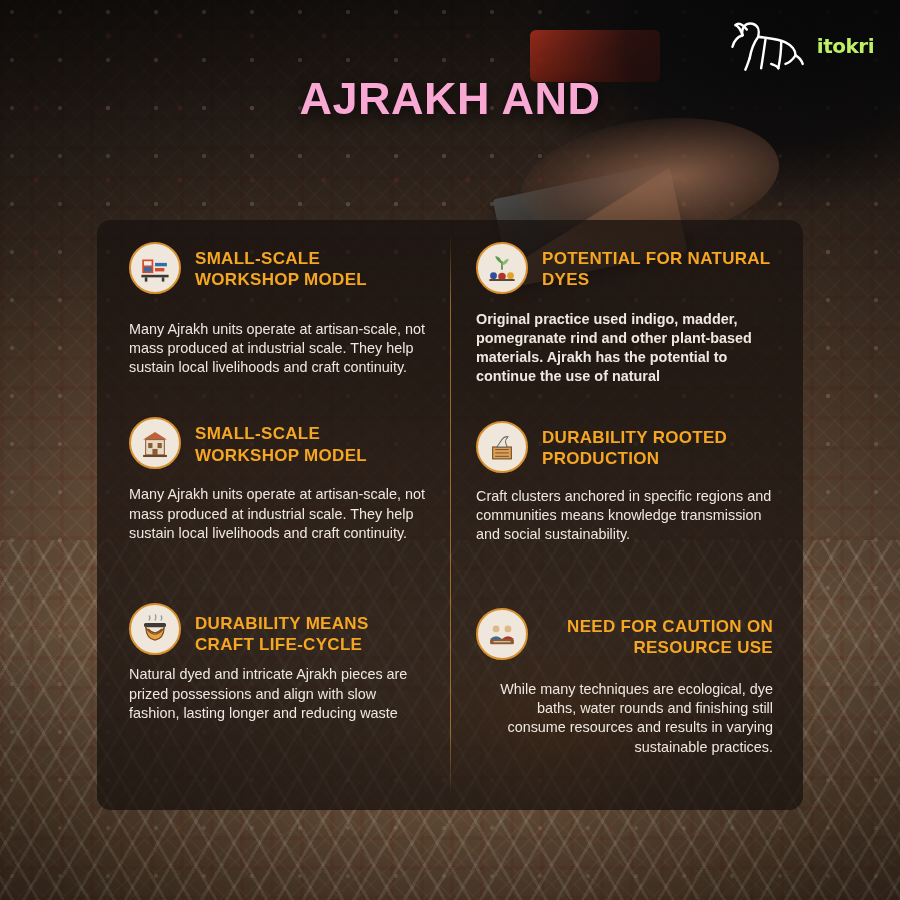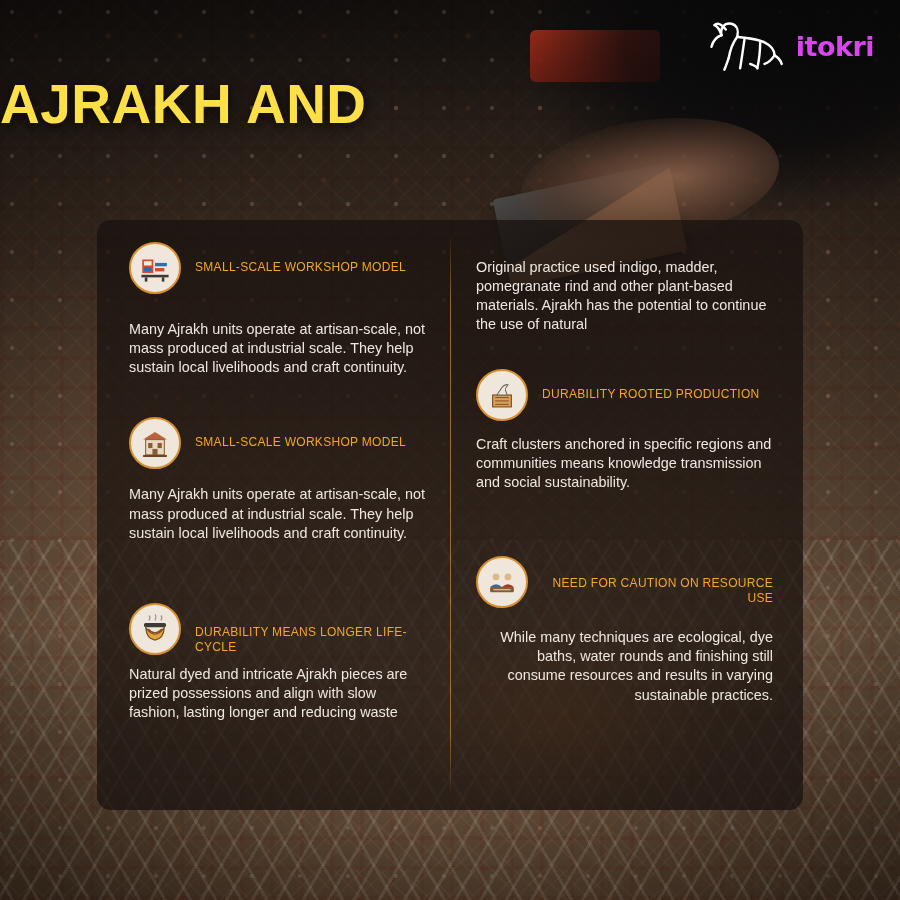--- a/index.html
+++ b/index.html
@@ -128,37 +128,38 @@
     position: absolute;
     top: 18px;
     right: 26px;
     display: flex;
     align-items: center;
     gap: 10px;
     z-index: 6;
   }
   .brand-mark { width: 86px; height: 56px; }
   .brand-word {
-    color: #d946ef;
-    font-size: 27px;
+    color: #bef264;
+    font-size: 20px;
     font-weight: 700;
     letter-spacing: -0.5px;
     line-height: 1;
     font-family: "DejaVu Sans", sans-serif;
   }
 
   
   .title {
     position: absolute;
     top: 72px;
     left: 0;
     right: 0;
+    text-align: center;
     z-index: 5;
-    color: #fde047;
-    font-size: 55px;
+    color: #f9a8d4;
+    font-size: 45px;
     font-weight: 800;
     line-height: 1.18;
     letter-spacing: 0.5px;
     text-shadow: 0 3px 14px rgba(0,0,0,0.75);
   }
   .title-line { display: block; }
 
   
   .panel {
     position: absolute;
@@ -204,43 +205,42 @@
     border-radius: 50%;
     background: #efe7dc;
     border: 2px solid #d8902f;
     display: flex;
     align-items: center;
     justify-content: center;
     overflow: hidden;
   }
   .card-title {
     color: #f5a623;
-    font-size: 12px;
-    font-weight: 400;
+    font-size: 17px;
+    font-weight: 700;
     line-height: 1.25;
     letter-spacing: 0.3px;
     padding-top: 6px;
-    margin-top: 12px;
   }
   .card-body {
     color: #efe8e0;
     font-size: 14.4px;
     line-height: 1.33;
     margin-top: 10px;
   }
 
   
   .c1 .card-body { margin-top: 26px; }
   .c2 { margin-top: 34px; }
   .c2 .card-body { margin-top: 16px; }
   .c3 { margin-top: 54px; }
   .c3 .card-title { padding-top: 10px; }
   .c3 .card-body { }
 
-  .r1 .card-body { margin-top: 16px; }
+  .r1 .card-body { margin-top: 16px; font-weight: bold; }
   .r2 { margin-top: 28px; }
   .r2 .card-body { margin-top: 14px; }
   .r3 { margin-top: 58px; text-align: right; }
   .r3 .card-title { padding-top: 8px; }
   .r3 .card-body { margin-top: 20px; }
 </style>
 </head>
 <body>
 
 <div class="poster">
@@ -326,30 +326,44 @@
           <div class="icon-wrap">
             <svg viewBox="0 0 40 40" width="34" height="34">
               <path d="M13 10 q2 -4 0 -6" stroke="#9b9b9b" stroke-width="1.6" fill="none"></path>
               <path d="M20 10 q2 -5 0 -7" stroke="#9b9b9b" stroke-width="1.6" fill="none"></path>
               <path d="M27 10 q2 -4 0 -6" stroke="#9b9b9b" stroke-width="1.6" fill="none"></path>
               <rect x="7" y="13" width="26" height="5" rx="2" fill="#3f3a36"></rect>
               <path d="M9 18 q11 16 22 0 q-1 14 -11 15 q-10 -1 -11 -15Z" fill="#e6a23c" stroke="#7a4b1e" stroke-width="1.4"></path>
               <path d="M12 20 q8 9 16 0" stroke="#7a4b1e" stroke-width="1.4" fill="none"></path>
             </svg>
           </div>
-          <div class="card-title">DURABILITY MEANS LONGER LIFE-CYCLE</div>
+          <div class="card-title">DURABILITY MEANS CRAFT LIFE-CYCLE</div>
         </div>
         <div class="card-body"> Natural dyed and intricate Ajrakh pieces are prized possessions and align with slow fashion, lasting longer and reducing waste</div>
       </div>
 
     </div>
 
     <div class="col col-right">
 
       <div class="card r1">
+        <div class="card-head">
+          <div class="icon-wrap">
+            <svg viewBox="0 0 40 40" width="34" height="34">
+              <path d="M20 22 V12" stroke="#4a7c3f" stroke-width="1.8"></path>
+              <path d="M20 15 q-7 -3 -8 -9 q7 1 8 9Z" fill="#5e9b4c"></path>
+              <path d="M20 17 q7 -2 8 -8 q-7 1 -8 8Z" fill="#87bd6a"></path>
+              <circle cx="10" cy="29" r="4" fill="#2f4f9e"></circle>
+              <circle cx="20" cy="30" r="4.4" fill="#b0342a"></circle>
+              <circle cx="30" cy="29" r="4" fill="#e0a32e"></circle>
+              <rect x="5" y="33" width="30" height="2.4" rx="1" fill="#5b4632"></rect>
+            </svg>
+          </div>
+          <div class="card-title">POTENTIAL FOR NATURAL DYES</div>
+        </div>
         <div class="card-body">Original practice used indigo, madder, pomegranate rind and other plant-based materials. Ajrakh has the potential to continue the use of natural</div>
       </div>
 
       <div class="card r2">
         <div class="card-head">
           <div class="icon-wrap">
             <svg viewBox="0 0 40 40" width="34" height="34">
               <rect x="9" y="20" width="22" height="14" fill="#d9a05b" stroke="#7a4b1e" stroke-width="1.3"></rect>
               <path d="M12 23 h16 M12 27 h16 M12 31 h16" stroke="#7a4b1e" stroke-width="1.1"></path>
               <path d="M14 20 l6 -9 q3 -4 7 -3 q-3 3 -3 6 l2 6Z" fill="#f0e6d8" stroke="#6b6b6b" stroke-width="1.2"></path>

